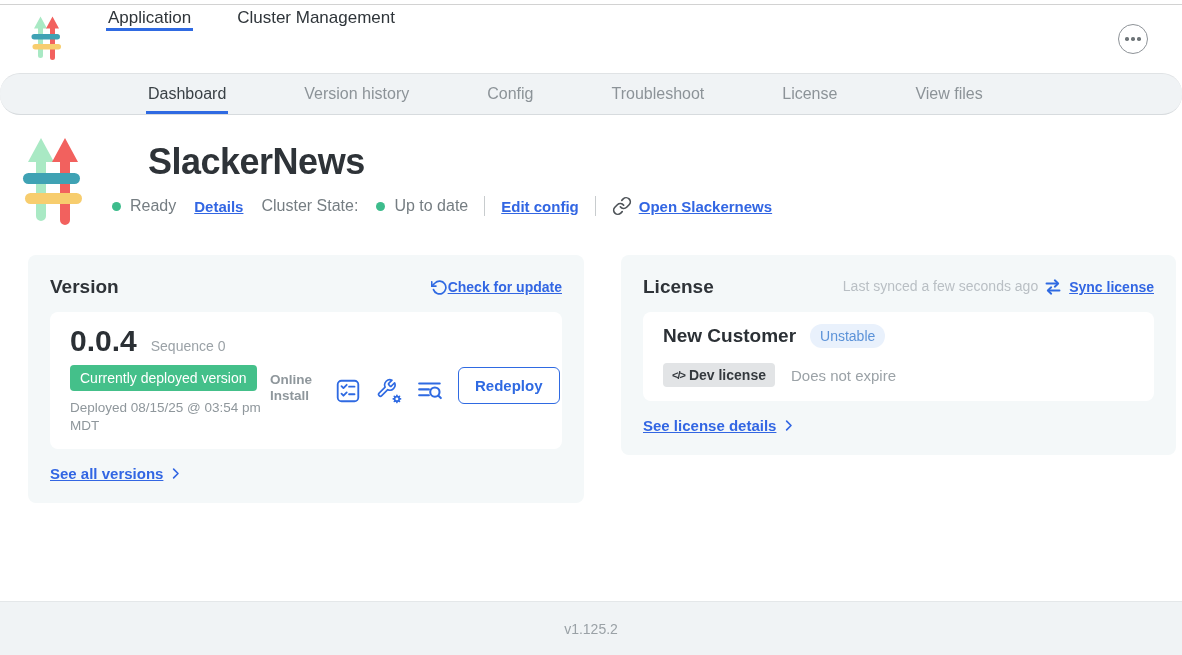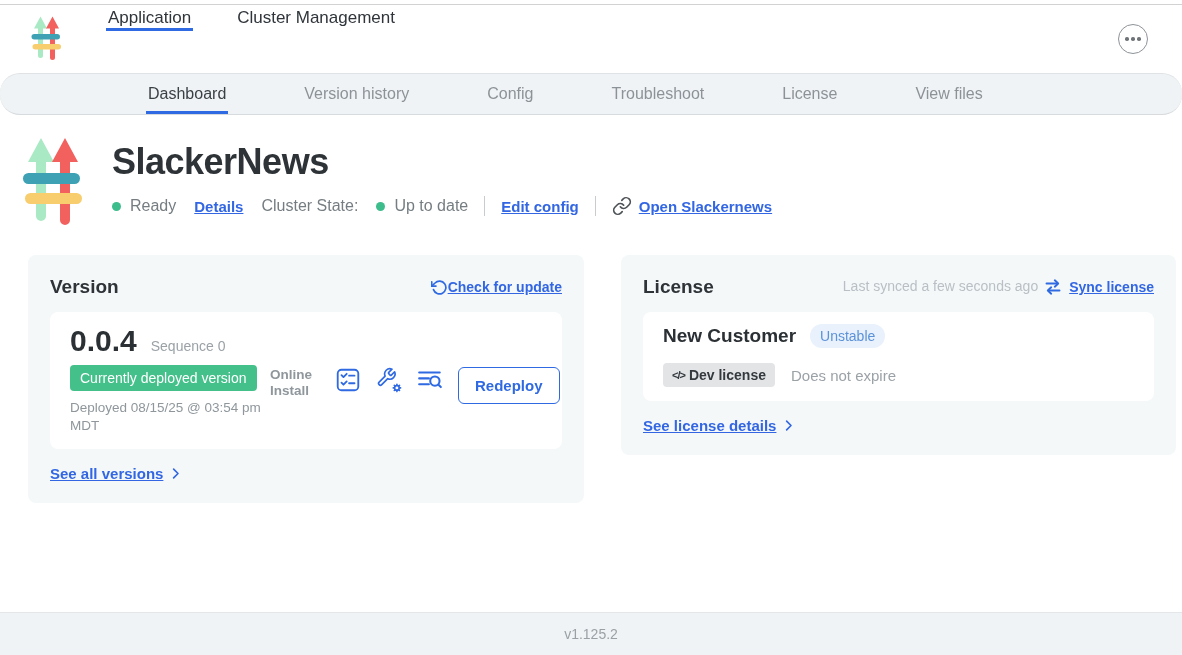--- a/index.html
+++ b/index.html
@@ -36,21 +36,21 @@
     display:flex; align-items:center; padding:0 2px; font-size:16px; color:#8c9398;
     cursor:pointer; border-bottom:3px solid transparent; border-top:3px solid transparent;
   }
   .subnav-tab.active { color:#3a4146; font-weight:500; border-bottom-color:#2f6ae2; }
 
   
   .content { height:497px; background:#fff; }
   .app-header { display:flex; padding:22px 0 0 22px; }
   .app-logo { display:flex; }
   .app-header-text { margin-left:30px; padding-top:4px; }
-  .app-title { font-size:36px; font-weight:800; color:#2e3338; letter-spacing:-0.5px; }
+  .app-title { font-size:36px; font-weight:800; color:#2e3338; letter-spacing:-0.5px;margin-left:36px; }
   .status-row { display:flex; align-items:center; margin-top:13px; font-size:16px; color:#757d82; }
   .dot-green { width:9px; height:9px; border-radius:50%; background:#3dbc8c; margin-right:9px; }
   .s-gap { margin-right:18px; }
   a.lnk, .lnk {
     color:#3266e3; text-decoration:underline; font-weight:600; font-size:15px; cursor:pointer;
   }
   .divider { width:1px; height:20px; background:#c8ccce; margin:0 16px; }
   .link-with-icon { display:flex; align-items:center; gap:7px; cursor:pointer; }
 
   
@@ -68,21 +68,21 @@
 
   .ver-row1 { display:flex; align-items:baseline; }
   .ver-number { font-size:30px; font-weight:800; color:#2b3035; }
   .ver-seq { font-size:14px; color:#9ba2a7; margin-left:14px; }
   .ver-row2 { display:flex; justify-content:space-between; align-items:flex-start; margin-top:7px; }
   .badge-green {
     background:#44c08a; color:#fff; font-size:14px; padding:5px 10px;
     border-radius:4px; display:inline-block; width:max-content;
   }
   .deployed { font-size:13.5px; color:#8f979c; margin-top:8px; width:200px; line-height:1.32; }
-  .ver-controls { display:flex; align-items:flex-start; gap:15px; margin-top:2px; }
+  .ver-controls { display:flex; align-items:flex-end; gap:15px; margin-top:2px; }
   .online-install { width:50px; font-size:13.5px; font-weight:600; color:#8f979c; line-height:1.18; }
   .icon-btn { display:flex; cursor:pointer; }
   .redeploy-btn {
     border:1px solid #2f6ae2; color:#2f6ae2; background:#fff; font-weight:700;
     font-size:15px; padding:9px 16px; border-radius:6px; cursor:pointer;
     font-family:"Liberation Sans", sans-serif;
   }
   .see-link { display:flex; align-items:center; gap:5px; margin-top:16px; width:max-content; cursor:pointer; }
 
   .cust-row { display:flex; align-items:center; }
@@ -94,21 +94,21 @@
   .lic-row { display:flex; align-items:center; margin-top:15px; }
   .badge-dev {
     background:#e2e4e6; color:#34393e; font-size:14px; font-weight:700;
     padding:4px 9px; border-radius:4px; display:flex; align-items:center; gap:4px;
   }
   .code-glyph { font-size:11px; font-weight:700; letter-spacing:-1px; color:#34393e; }
   .expiry { margin-left:16px; font-size:15px; color:#9ba2a7; }
 
   
   .footer {
-    position:absolute; left:0; bottom:0; width:100%; height:43px;
+    position:absolute; left:0; bottom:0; width:100%; height:54px;
     background:#f0f3f5; border-top:1px solid #e4e7e9;
     display:flex; align-items:center; justify-content:center;
     font-size:14px; color:#9aa1a6;
   }
   svg { display:block; }
 </style>
 </head>
 <body>
 
 <div class="top-hairline"></div>

